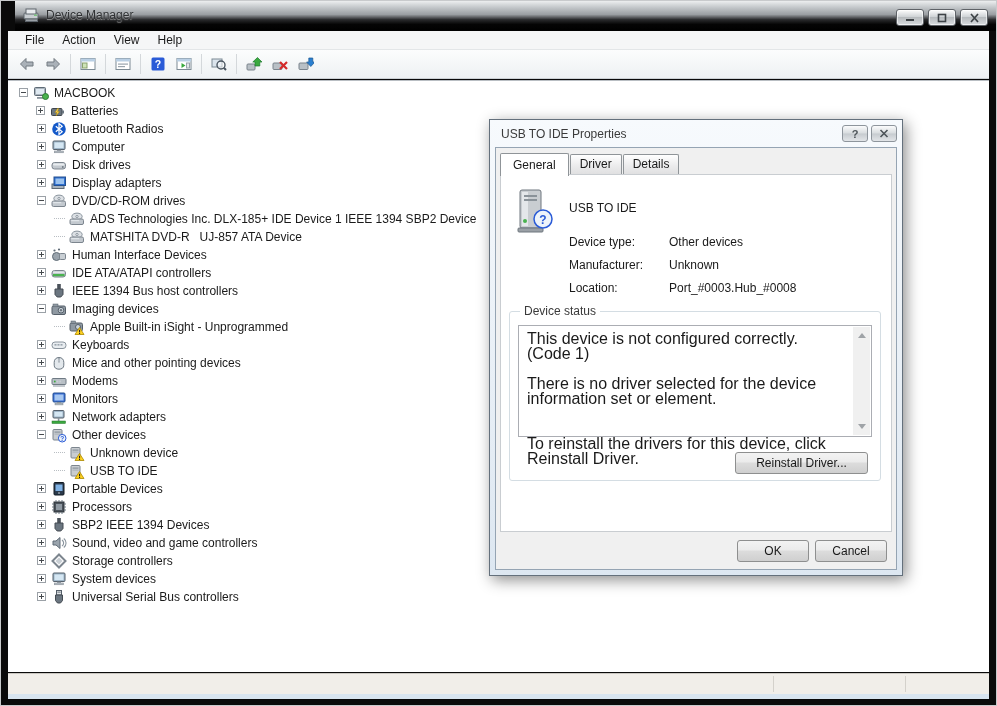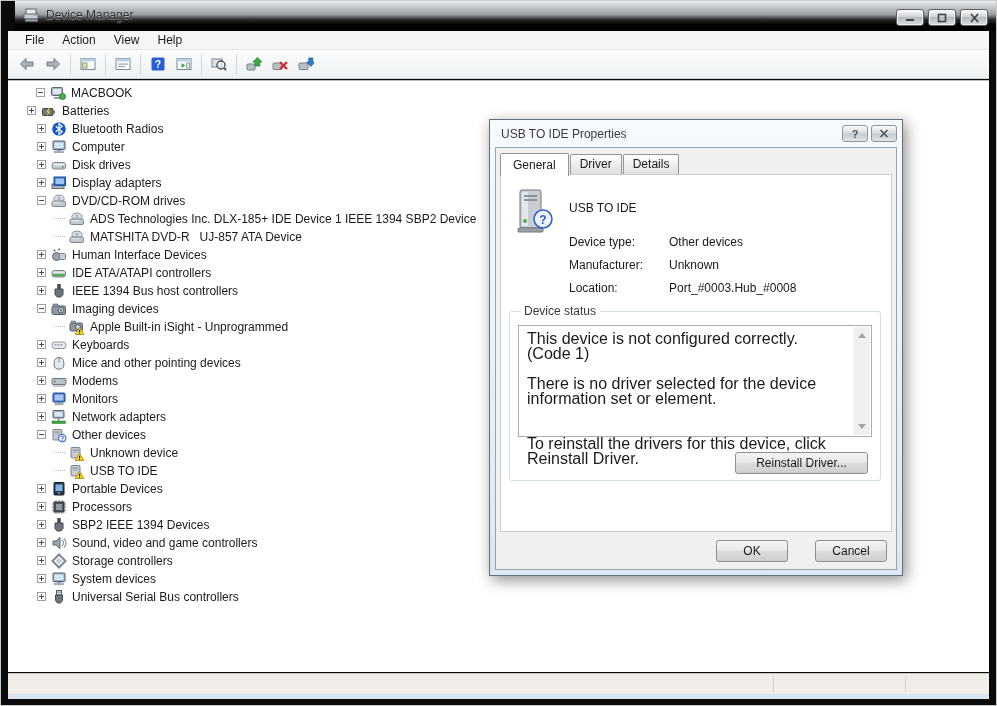--- a/index.html
+++ b/index.html
@@ -86,21 +86,21 @@
   .sbar { position:absolute; right:1px; top:1px; bottom:1px; width:17px; background:#f0f0f0; }
   .sarrow { position:absolute; left:0; width:17px; height:17px; display:flex; align-items:center; justify-content:center; }
   .sarrow.up { top:0; } .sarrow.down { bottom:0; }
   .tri-up { width:0; height:0; border-left:4px solid transparent; border-right:4px solid transparent; border-bottom:5px solid #9fa3a7; }
   .tri-down { width:0; height:0; border-left:4px solid transparent; border-right:4px solid transparent; border-top:5px solid #9fa3a7; }
 
   .vbtn { border:1px solid #8e8f8f; border-radius:3px; font-size:12px; color:#1a1a1a;
     background:linear-gradient(#f3f3f3,#ebebeb 45%,#dcdcdc 50%,#cfcfcf);
     display:flex; align-items:center; justify-content:center; }
   .reinstall { position:absolute; right:12px; bottom:6px; width:133px; height:22px; }
-  .dlg-buttons { position:absolute; right:9px; bottom:7px; display:flex; gap:27px; }
+  .dlg-buttons { position:absolute; right:9px; bottom:7px; display:flex; gap:6px; }
   .dlg-buttons .vbtn { width:72px; height:22px; }
 </style>
 </head>
 <body>
 
 <div class="win">
 
   <div class="titlebar">
     <span class="app-icon">
       <svg width="17" height="15" viewBox="0 0 17 15">
@@ -205,27 +205,27 @@
       <span class="tbtn">
         <svg width="16" height="16" viewBox="0 0 16 16">
           <rect x="1" y="7" width="9" height="6.5" rx="1" fill="#b9c0c6" stroke="#7a838c"></rect>
           <path d="M10.8 6V2h4v4H17l-4.2 4.5L8.6 6z" fill="#2a7fd0" stroke="#1b578f" stroke-width=".7"></path>
         </svg>
       </span>
     </div>
 
   <div class="content">
     <div class="tree">
-        <div class="trow" style="padding-left: 25px; text-align: right;"><span class="slot"><span class="expbox"></span></span><span class="ticon"><svg width="16" height="16" viewBox="0 0 16 16">
+        <div class="trow" style="padding-left: 8px; text-align: right;"><span class="slot"><span class="expbox"></span></span><span class="ticon"><svg width="16" height="16" viewBox="0 0 16 16">
               <rect x="1.5" y="2.5" width="11" height="8" rx="1" fill="#aab4bd" stroke="#5f6b76"></rect>
               <rect x="3" y="4" width="8" height="5" fill="#dfe9f1"></rect>
               <rect x="4" y="12" width="7" height="1.8" fill="#8a949d"></rect>
               <circle cx="12.5" cy="11.5" r="3" fill="#49b24e" stroke="#2c7d33"></circle>
             </svg></span><span class="tlabel">MACBOOK</span></div>
-        <div class="trow" style="padding-left: 16px;"><span class="slot"><span class="expbox plus"></span></span><span class="ticon"><svg width="16" height="16" viewBox="0 0 16 16">
+        <div class="trow" style="padding-left: 25px;"><span class="slot"><span class="expbox plus"></span></span><span class="ticon"><svg width="16" height="16" viewBox="0 0 16 16">
               <rect x="1.5" y="5.5" width="10.5" height="7" rx="1" fill="#6b7680" stroke="#3e454c"></rect>
               <rect x="12" y="7.5" width="2" height="3" fill="#6b7680"></rect>
               <path d="M7.5 5.5 5 9.5h2L6 13l3.5-4.5H7.5l1.2-3z" fill="#ffd24a" stroke="#a98700" stroke-width=".4"></path>
             </svg></span><span class="tlabel">Batteries</span></div>
         <div class="trow" style="padding-left: 26px;"><span class="slot"><span class="expbox plus"></span></span><span class="ticon"><svg width="16" height="16" viewBox="0 0 16 16">
               <circle cx="8" cy="8" r="6.8" fill="#1459c9"></circle>
               <path d="M4.8 5.2l6.4 5.6-3.2 2.6V2.6l3.2 2.6-6.4 5.6" stroke="#fff" stroke-width="1.2" fill="none"></path>
             </svg></span><span class="tlabel">Bluetooth Radios</span></div>
         <div class="trow" style="padding-left: 26px;"><span class="slot"><span class="expbox plus"></span></span><span class="ticon"><svg width="16" height="16" viewBox="0 0 16 16">
               <rect x="2" y="2" width="12" height="8.5" rx="1" fill="#9fb6c9" stroke="#55606b"></rect>

